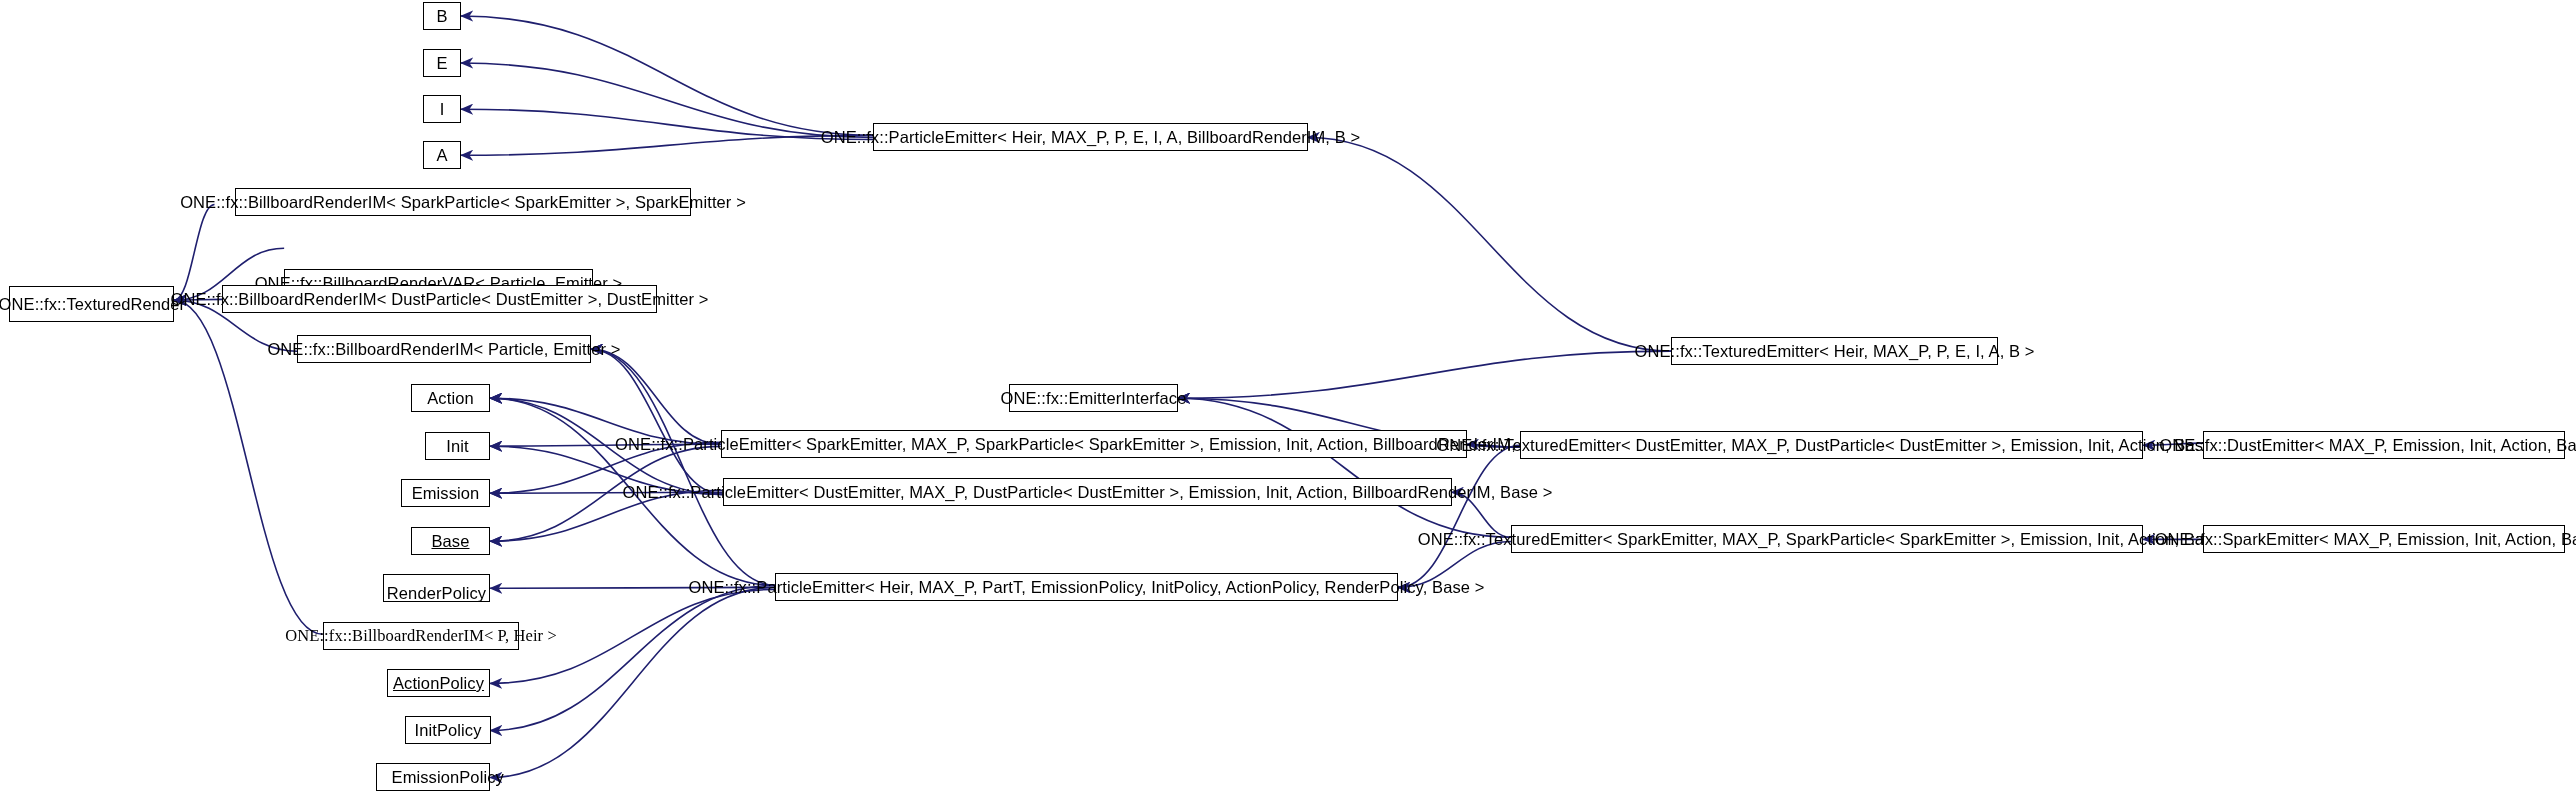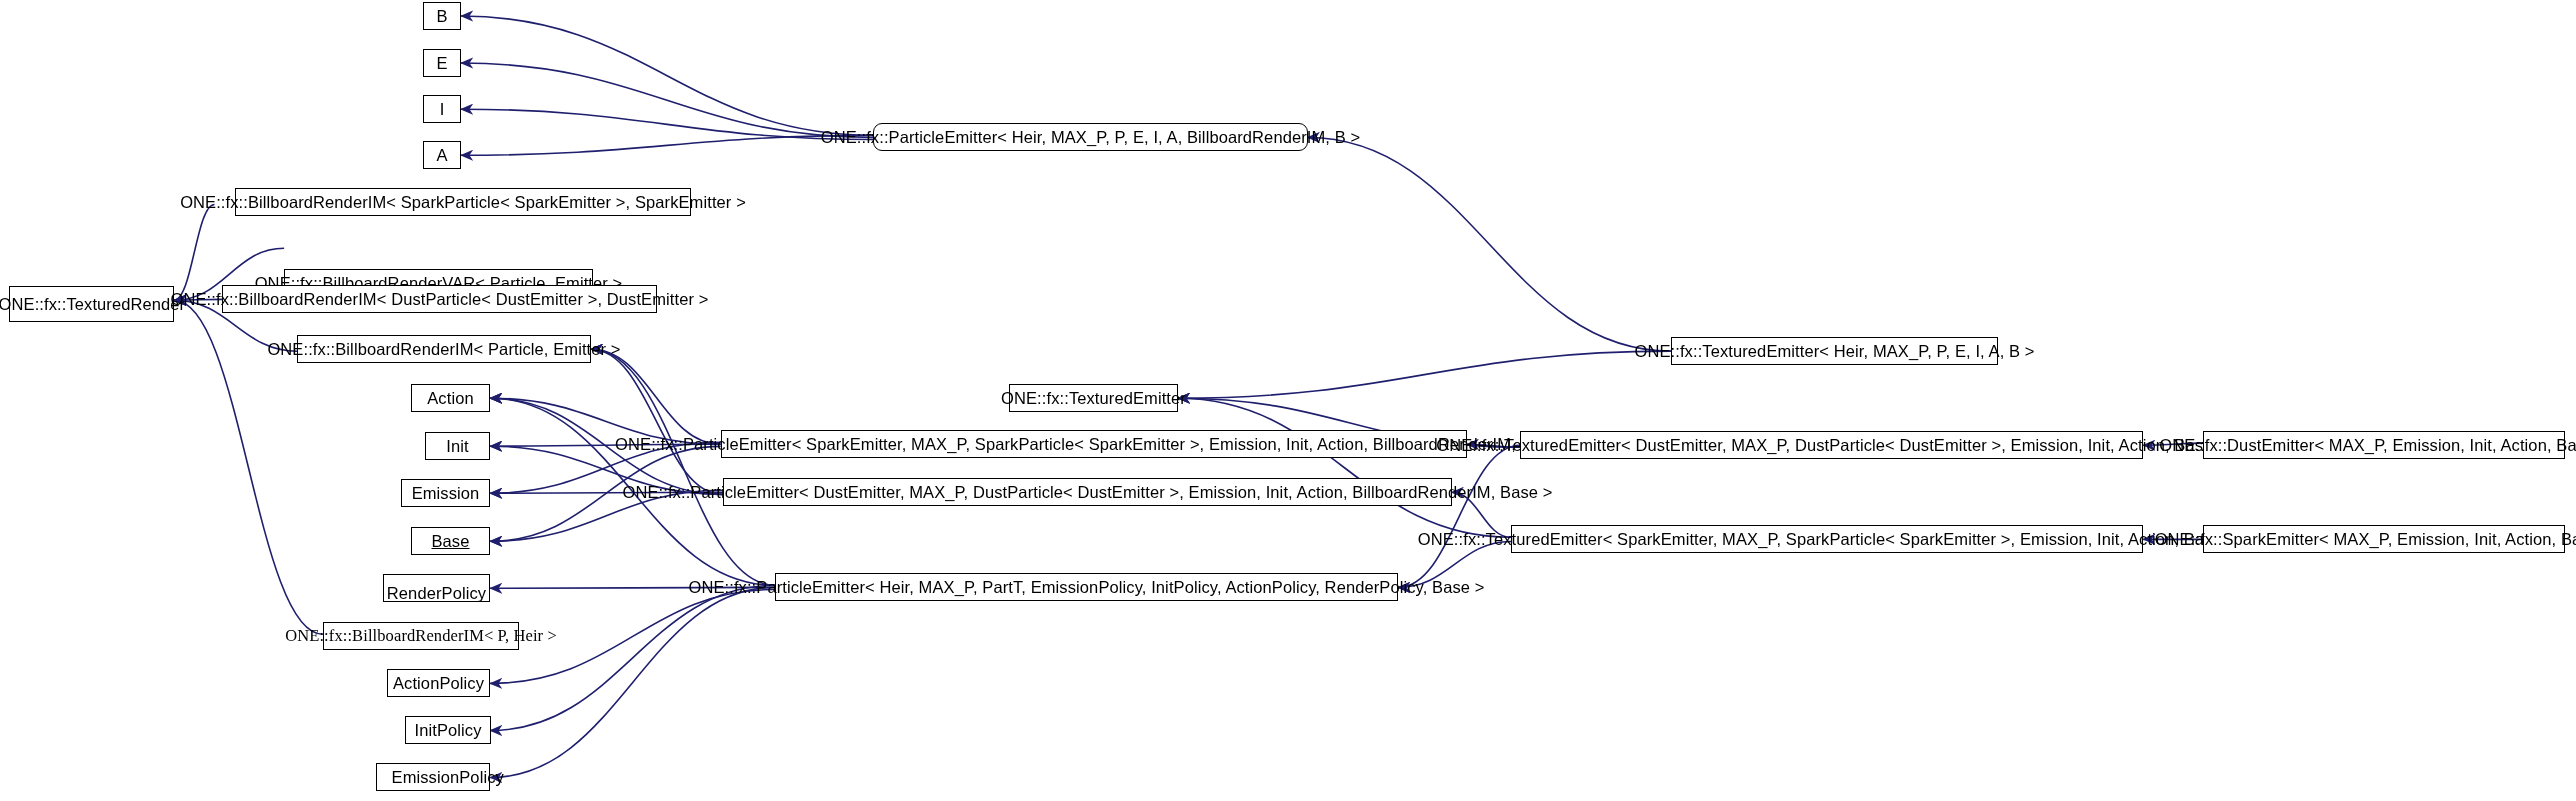--- a/index.html
+++ b/index.html
@@ -98,21 +98,21 @@
     </div>
     <div class="node" style="left: 423px; top: 49px; width: 38px; height: 28px;">
       <span class="node-label">E</span>
     </div>
     <div class="node" style="left: 423px; top: 95px; width: 38px; height: 28px;">
       <span class="node-label">I</span>
     </div>
     <div class="node" style="left: 423px; top: 141px; width: 38px; height: 28px;">
       <span class="node-label">A</span>
     </div>
-    <div class="node" style="left: 873px; top: 123px; width: 435px; height: 28px; border-radius: 9px;">
+    <div class="node" style="left: 873px; top: 123px; width: 435px; height: 28px;">
       <span class="node-label">ONE::fx::ParticleEmitter&lt; Heir, MAX_P, P, E, I, A, BillboardRenderIM, B &gt;</span>
     </div>
     <div class="node" style="left: 215px; top: 188px; width: 456px; height: 28px; margin-left: 20px;">
       <span class="node-label">ONE::fx::BillboardRenderIM&lt; SparkParticle&lt; SparkEmitter &gt;, SparkEmitter &gt;</span>
     </div>
     <div class="node" style="left: 284px; top: 236px; width: 309px; height: 28px; margin-top: 33px;">
       <span class="node-label">ONE::fx::BillboardRenderVAR&lt; Particle, Emitter &gt;</span>
     </div>
     <div class="node" style="left: 9.4px; top: 286px; width: 165px; height: 36px;">
       <span class="node-label">ONE::fx::TexturedRender</span>
@@ -123,21 +123,21 @@
     <div class="node" style="left: 297px; top: 335px; width: 294px; height: 28px;">
       <span class="node-label">ONE::fx::BillboardRenderIM&lt; Particle, Emitter &gt;</span>
     </div>
     <div class="node" style="left: 1671px; top: 337px; width: 327px; height: 28px;">
       <span class="node-label">ONE::fx::TexturedEmitter&lt; Heir, MAX_P, P, E, I, A, B &gt;</span>
     </div>
     <div class="node" style="left: 411px; top: 384px; width: 79px; height: 28px;">
       <span class="node-label">Action</span>
     </div>
     <div class="node" style="left: 1009px; top: 384px; width: 169px; height: 28px;">
-      <span class="node-label">ONE::fx::TexturedEmitter</span>
+      <span class="node-label">ONE::fx::EmitterInterface</span>
     </div>
     <div class="node" style="left: 425px; top: 432px; width: 65px; height: 28px;">
       <span class="node-label">Init</span>
     </div>
     <div class="node" style="left: 721px; top: 430px; width: 746px; height: 28px;">
       <span class="node-label">ONE::fx::ParticleEmitter&lt; SparkEmitter, MAX_P, SparkParticle&lt; SparkEmitter &gt;, Emission, Init, Action, BillboardRenderIM, Base &gt;</span>
     </div>
     <div class="node" style="left: 1520px; top: 431px; width: 623px; height: 28px;">
       <span class="node-label">ONE::fx::TexturedEmitter&lt; DustEmitter, MAX_P, DustParticle&lt; DustEmitter &gt;, Emission, Init, Action, Base &gt;</span>
     </div>
@@ -161,21 +161,21 @@
     </div>
     <div class="node" style="left: 383px; top: 574px; width: 107px; height: 28px; align-items: flex-end;">
       <span class="node-label">RenderPolicy</span>
     </div>
     <div class="node" style="left: 775px; top: 573px; width: 623px; height: 28px;">
       <span class="node-label">ONE::fx::ParticleEmitter&lt; Heir, MAX_P, PartT, EmissionPolicy, InitPolicy, ActionPolicy, RenderPolicy, Base &gt;</span>
     </div>
     <div class="node" style="left: 323px; top: 622px; width: 196px; height: 28px; font-family: Liberation Serif, serif;">
       <span class="node-label">ONE::fx::BillboardRenderIM&lt; P, Heir &gt;</span>
     </div>
-    <div class="node" style="left: 387px; top: 669px; width: 103px; height: 28px;">
+    <div class="node" style="left: 387px; top: 669px; width: 103px; height: 28px; text-decoration: underline;">
       <span class="node-label">ActionPolicy</span>
     </div>
     <div class="node" style="left: 405px; top: 716px; width: 86px; height: 28px;">
       <span class="node-label">InitPolicy</span>
     </div>
     <div class="node" style="left: 376px; top: 763px; width: 114px; height: 28px; padding-left: 36px;">
       <span class="node-label">EmissionPolicy</span>
     </div>
   </div>
 

